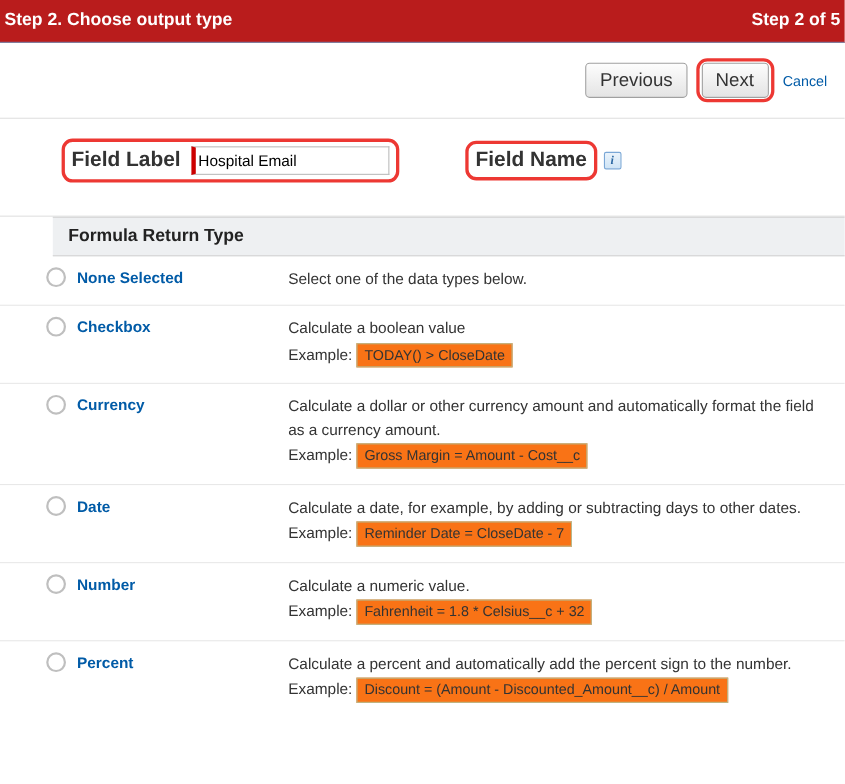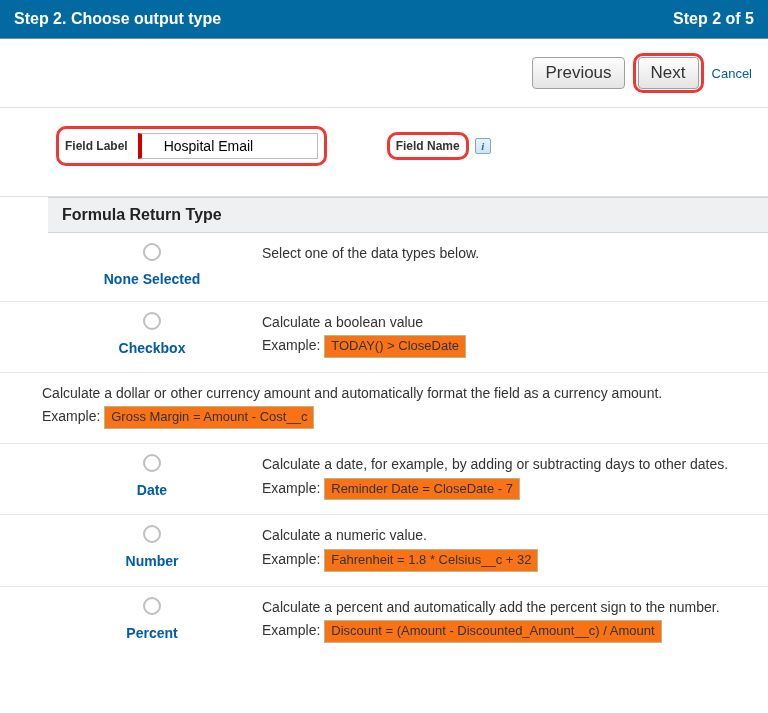--- a/index.html
+++ b/index.html
@@ -5,23 +5,23 @@
   * { box-sizing: border-box; }
   body {
     margin: 0;
     font-family: Arial, Helvetica, sans-serif;
     font-size: 13px;
     color: #333;
     background: #fff;
     width: 768px;
   }
   .header-bar {
-    background: #0369a1;
+    background: #b91c1c;
     color: #fff;
-    padding: 10px 14px;
+    padding: 10px 4px;
     display: flex;
     justify-content: space-between;
     align-items: center;
     font-weight: bold;
     font-size: 16px;
     border-bottom: 1px solid #7a84a8;
   }
   .nav-row {
     padding: 14px 16px 14px 16px;
     display: flex;
@@ -59,27 +59,27 @@
     gap: 60px;
     border-bottom: 1px solid #e0e0e0;
   }
   .field-group {
     display: flex;
     align-items: center;
     gap: 10px;
   }
   .field-group label {
     font-weight: bold;
-    font-size: 12px;
+    font-size: 19px;
     white-space: nowrap;
   }
   .field-group input[type=text] {
     border: 1px solid #bcbcbc;
     border-left: 4px solid #c00;
-    padding: 4px 22px;
+    padding: 4px 2px;
     font-size: 14px;
     width: 180px;
     height: 26px;
   }
   .section-title-bar {
     background: #eef0f2;
     border-top: 1px solid #d4d4d4;
     border-bottom: 1px solid #d4d4d4;
     padding: 8px 14px;
     font-weight: bold;
@@ -93,21 +93,20 @@
     padding: 10px 16px 14px 42px;
     border-bottom: 1px solid #e8e8e8;
   }
   .type-row:last-child { border-bottom: none; }
   .type-left {
     width: 220px;
     display: flex;
     align-items: center;
     gap: 10px;
     flex-shrink: 0;
-    flex-direction: column;
   }
   .radio {
     width: 18px;
     height: 18px;
     border: 2px solid #bfbfbf;
     border-radius: 50%;
     display: inline-flex;
     align-items: center;
     justify-content: center;
     flex-shrink: 0;
@@ -203,20 +202,24 @@
       <div class="type-left">
         <span class="radio"></span>
         <span class="type-name">Checkbox</span>
       </div>
       <div class="type-right">
         <div>Calculate a boolean value</div>
         <div class="example-label"><span>Example:  </span><span class="code-chip">TODAY() &gt; CloseDate</span></div>
       </div>
     </div>
     <div class="type-row">
+      <div class="type-left">
+        <span class="radio"></span>
+        <span class="type-name">Currency</span>
+      </div>
       <div class="type-right">
         <div>Calculate a dollar or other currency amount and automatically format the field as a currency amount.</div>
         <div class="example-label"><span>Example:  </span><span class="code-chip">Gross Margin = Amount - Cost__c</span></div>
       </div>
     </div>
     <div class="type-row">
       <div class="type-left">
         <span class="radio"></span>
         <span class="type-name">Date</span>
       </div>

